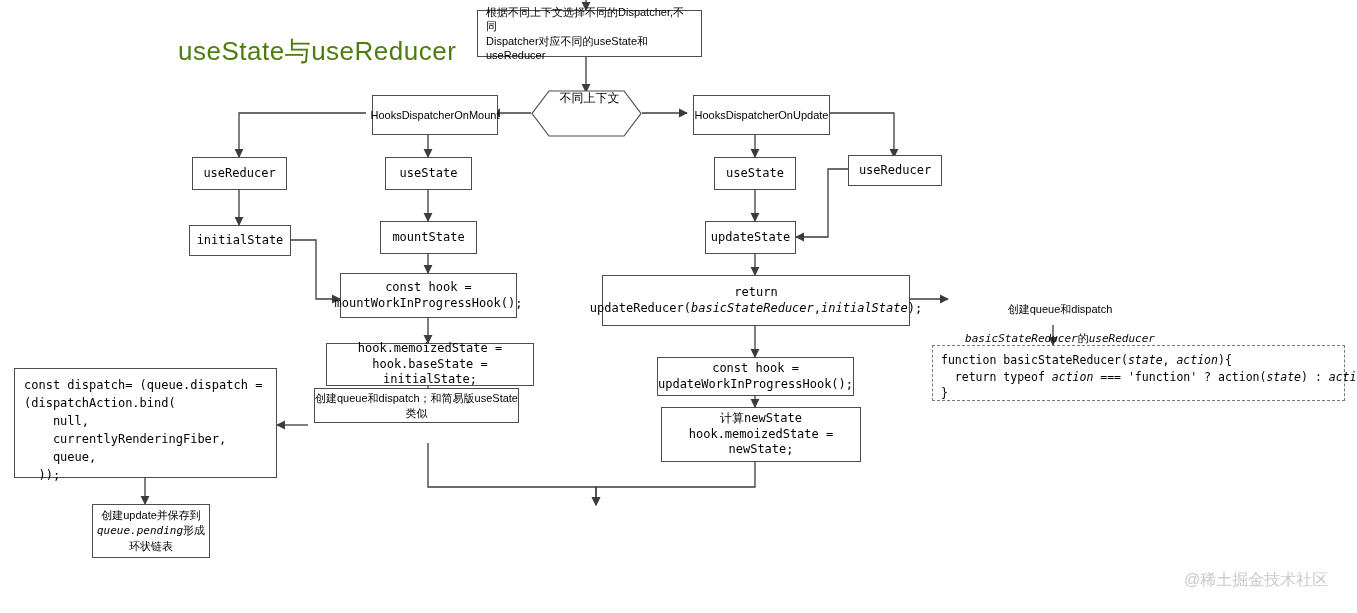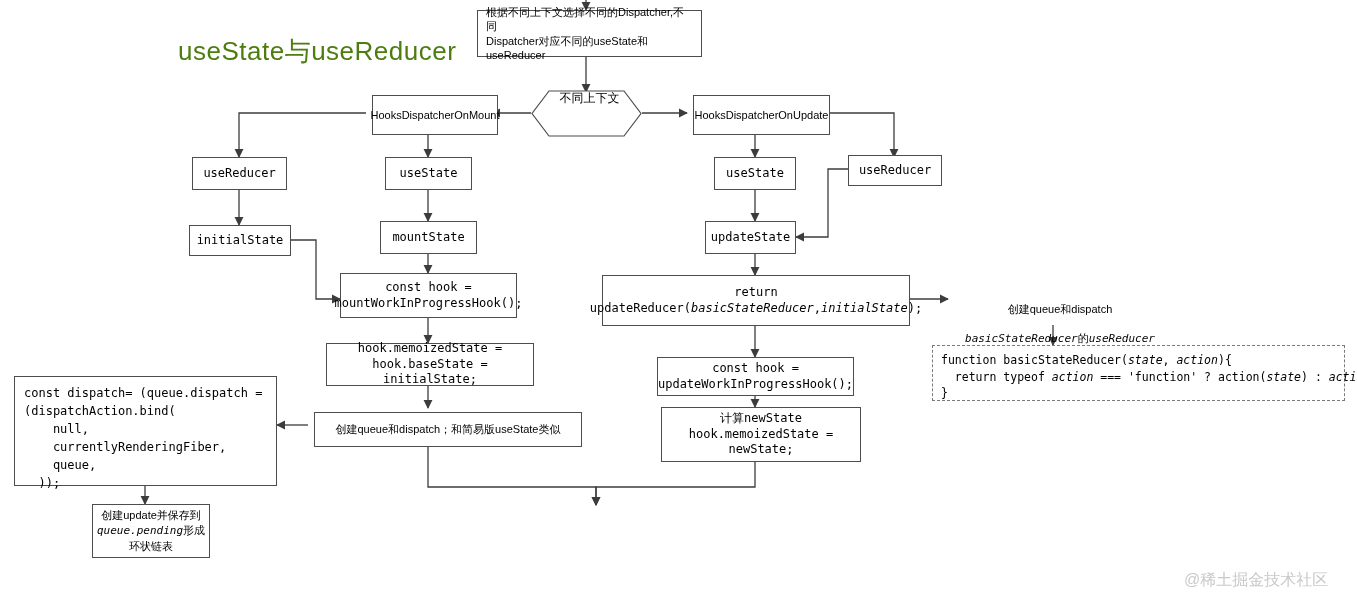--- a/index.html
+++ b/index.html
@@ -72,21 +72,20 @@
   .codeblock {
     position: absolute;
     box-sizing: border-box;
     border: 1px solid #4d4d4d;
     background: #ffffff;
     color: #000000;
     padding: 7px 9px;
     white-space: pre;
     line-height: 1.5;
     font-size: 12px;
-    margin-top: 8px;
   }
   .hex {
     position: absolute;
     box-sizing: border-box;
     display: flex;
     align-items: flex-start;
     justify-content: center;
     font-size: 12px;
     color: #000;
   }
@@ -187,21 +186,21 @@
   <div class="node mono node-md" style="left:189px; top:225px; width:102px; height:31px;">initialState</div>
 
   <div class="node mono node-md" style="left:380px; top:221px; width:97px; height:33px;">mountState</div>
 
   <div class="node mono node-md" style="left:340px; top:273px; width:177px; height:45px;">const hook =
 mountWorkInProgressHook();</div>
 
   <div class="node mono node-md" style="left:326px; top:343px; width:208px; height:43px;">hook.memoizedState =
 hook.baseState = initialState;</div>
 
-  <div class="node sans node-sm" style="left:308px; top:412px; width:268px; height:35px;text-align:center;">创建queue和dispatch；和简易版useState类似</div>
+  <div class="node sans node-sm" style="left:308px; top:388px; width:205px; height:35px;text-align:center;">创建queue和dispatch；和简易版useState类似</div>
 
   <div class="codeblock mono" style="left:14px; top:368px; width:263px; height:110px;">const dispatch= (queue.dispatch =
 (dispatchAction.bind(
     null,
     currentlyRenderingFiber,
     queue,
   ));</div>
 
   <div class="node sans node-sm" style="left:86px; top:504px; width:118px; height:54px; flex-direction:column; line-height:1.35;">
     <span>创建update并保存到</span>

